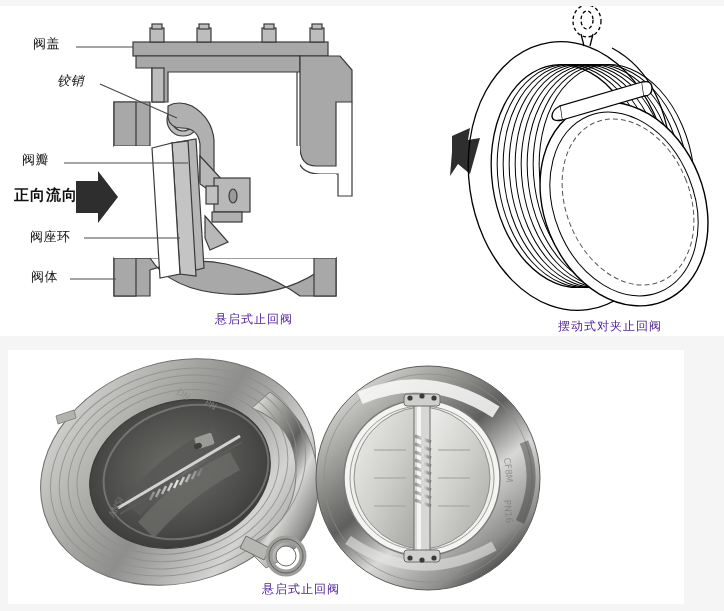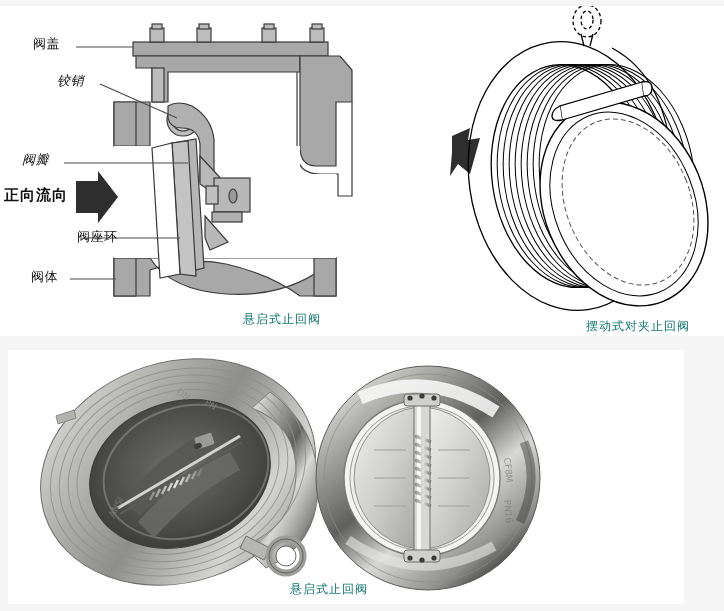--- a/index.html
+++ b/index.html
@@ -30,43 +30,42 @@
   
   .fig{position:absolute;}
   .fig-left-diagram{left:0;top:6px;width:362px;height:330px;}
   .fig-right-diagram{left:362px;top:6px;width:362px;height:330px;}
   .fig-bottom-photos{left:8px;top:350px;width:676px;height:254px;}
 
   
   .caption{
     position:absolute;
     font-size:12px;
-    color:#0f766e;
+    color:#4c1d95;
     letter-spacing:1px;
     white-space:nowrap;
     font-family:"DejaVu Sans","Liberation Sans",sans-serif;
-    margin-left:28px;
   }
   .cap-left{left:215px;top:311px;}
   .cap-right{left:558px;top:318px;}
   .cap-bottom{left:262px;top:581px;}
 
   
   .lbl{
     position:absolute;
     font-size:13px;
     color:#111111;
     white-space:nowrap;
     letter-spacing:0.5px;
   }
   .lbl-cover{left:33px;top:29px;}
   .lbl-hinge{left:57px;top:66px;font-style:italic;}
-  .lbl-disc{left:22px;top:145px;font-style:italic;}
-  .lbl-flow{left:4px;top:180px;font-size:15px;font-weight:bold;letter-spacing:1px;}
-  .lbl-seat{left:30px;top:222px;margin-left:47px;}
+  .lbl-disc{left:22px;top:145px;}
+  .lbl-flow{left:14px;top:180px;font-size:15px;font-weight:bold;letter-spacing:1px;}
+  .lbl-seat{left:30px;top:222px;}
   .lbl-body{left:31px;top:262px;text-align:center;}
 
   svg{display:block;}
   .svg-abs{position:absolute;left:0;top:0;}
 </style>
 </head>
 <body>
 
 <div class="page">
 

